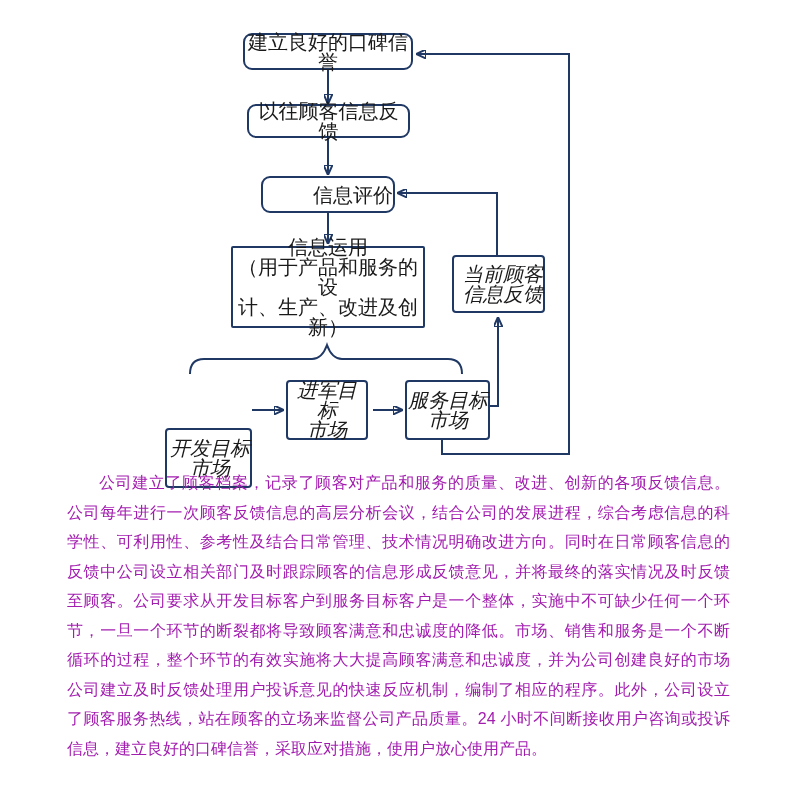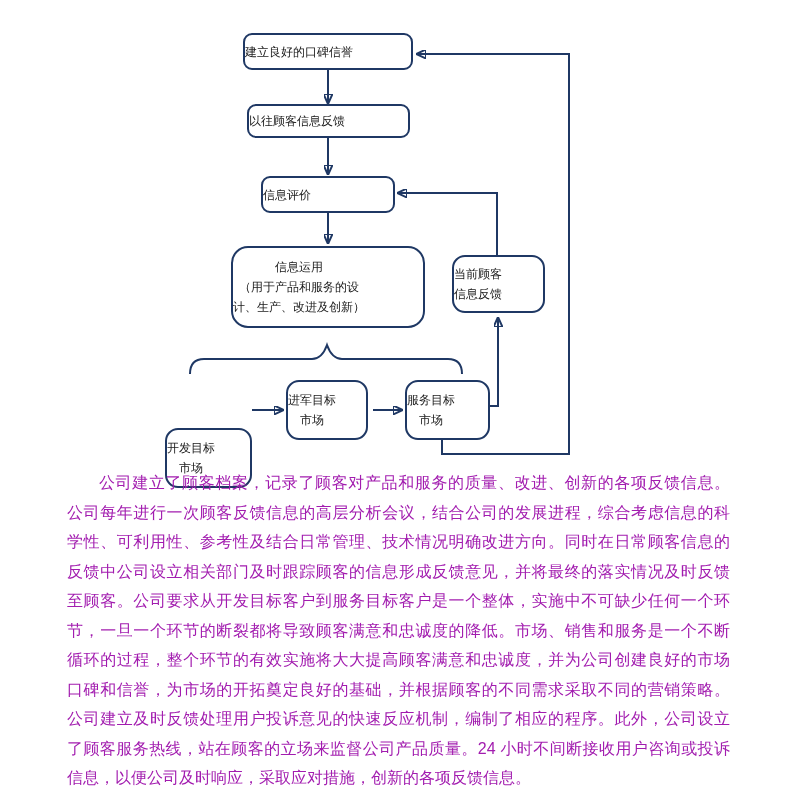--- a/index.html
+++ b/index.html
@@ -26,30 +26,30 @@
     stroke: #1f3864;
     stroke-width: 2;
     fill: none;
   }
   .node {
     position: absolute;
     border: 2px solid #1f3864;
     background: #ffffff;
     display: flex;
     align-items: center;
-    justify-content: flex-start;
+    justify-content: flex-end;
     text-align: center;
     color: #1a1a1a;
-    font-size: 12px;
+    font-size: 20px;
     line-height: 20px;
   }
   .node-label { white-space: pre-line; }
   .r-sm { border-radius: 9px; }
-  .r-md { border-radius: 13px; }
-  .r-lg { border-radius: 17px; }
+  .r-md { border-radius: 4px; font-style: italic; }
+  .r-lg { border-radius: 2px; }
   .n-reputation      { left: 243px; top: 33px;  width: 170px; height: 37px; }
   .n-past-feedback   { left: 247px; top: 104px; width: 163px; height: 34px; }
   .n-evaluation      { left: 261px; top: 176px; width: 134px; height: 37px; }
   .n-usage           { left: 231px; top: 246px; width: 194px; height: 82px; }
   .n-develop-market  { left: 165px; top: 380px; width: 87px;  height: 60px; margin-top: 48px; }
   .n-enter-market    { left: 286px; top: 380px; width: 82px;  height: 60px; }
   .n-serve-market    { left: 405px; top: 380px; width: 85px;  height: 60px; }
   .n-current-feedback{ left: 452px; top: 255px; width: 93px;  height: 58px; }
   
   .body-text {
@@ -125,19 +125,18 @@
   </div>
 
   <div class="body-text">
     <div class="tline first">公司建立了顾客档案，记录了顾客对产品和服务的质量、改进、创新的各项反馈信息。</div>
     <div class="tline">公司每年进行一次顾客反馈信息的高层分析会议，结合公司的发展进程，综合考虑信息的科</div>
     <div class="tline">学性、可利用性、参考性及结合日常管理、技术情况明确改进方向。同时在日常顾客信息的</div>
     <div class="tline">反馈中公司设立相关部门及时跟踪顾客的信息形成反馈意见，并将最终的落实情况及时反馈</div>
     <div class="tline">至顾客。公司要求从开发目标客户到服务目标客户是一个整体，实施中不可缺少任何一个环</div>
     <div class="tline">节，一旦一个环节的断裂都将导致顾客满意和忠诚度的降低。市场、销售和服务是一个不断</div>
     <div class="tline">循环的过程，整个环节的有效实施将大大提高顾客满意和忠诚度，并为公司创建良好的市场</div>
-    <div class="tline">口碑和信誉，为市场的开拓奠定良好的基础，并根据顾客的不同需求采取不同的营销策略。</div>
     <div class="tline">公司建立及时反馈处理用户投诉意见的快速反应机制，编制了相应的程序。此外，公司设立</div>
     <div class="tline">了顾客服务热线，站在顾客的立场来监督公司产品质量。24 小时不间断接收用户咨询或投诉</div>
-    <div class="tline last">信息，以便公司及时响应，采取应对措施，创新的各项反馈信息。</div>
+    <div class="tline last">信息，建立良好的口碑信誉，采取应对措施，使用户放心使用产品。</div>
   </div>
 
 </div>
 
 </body></html>

